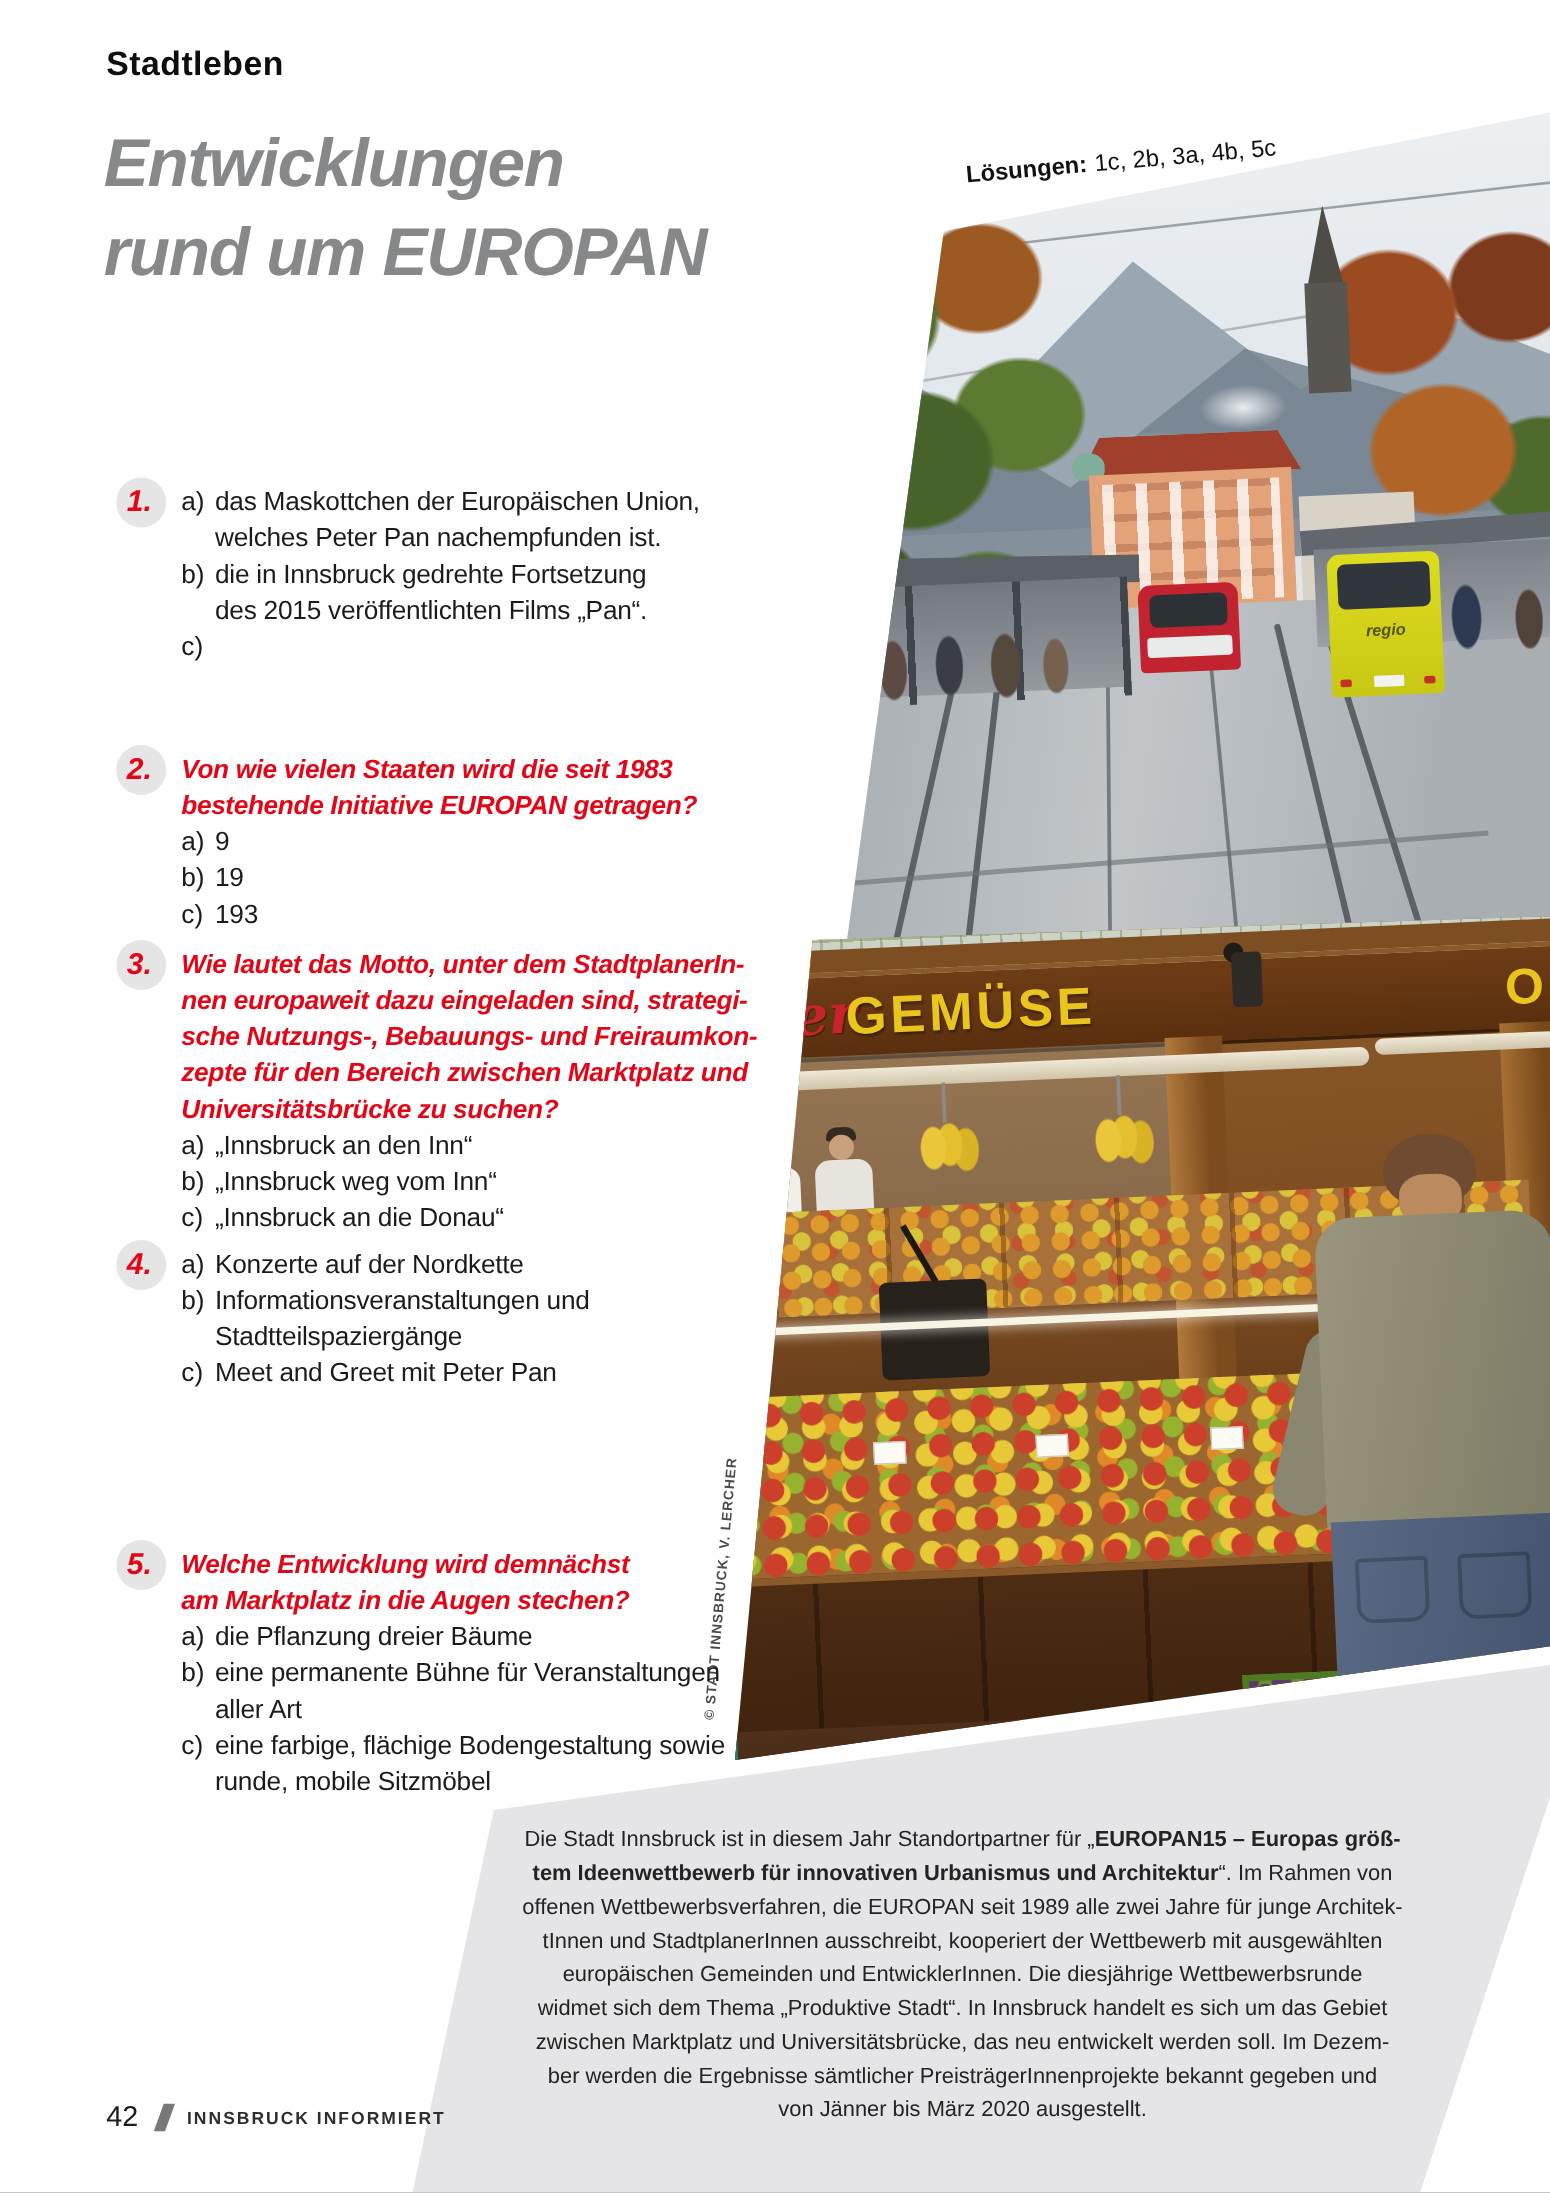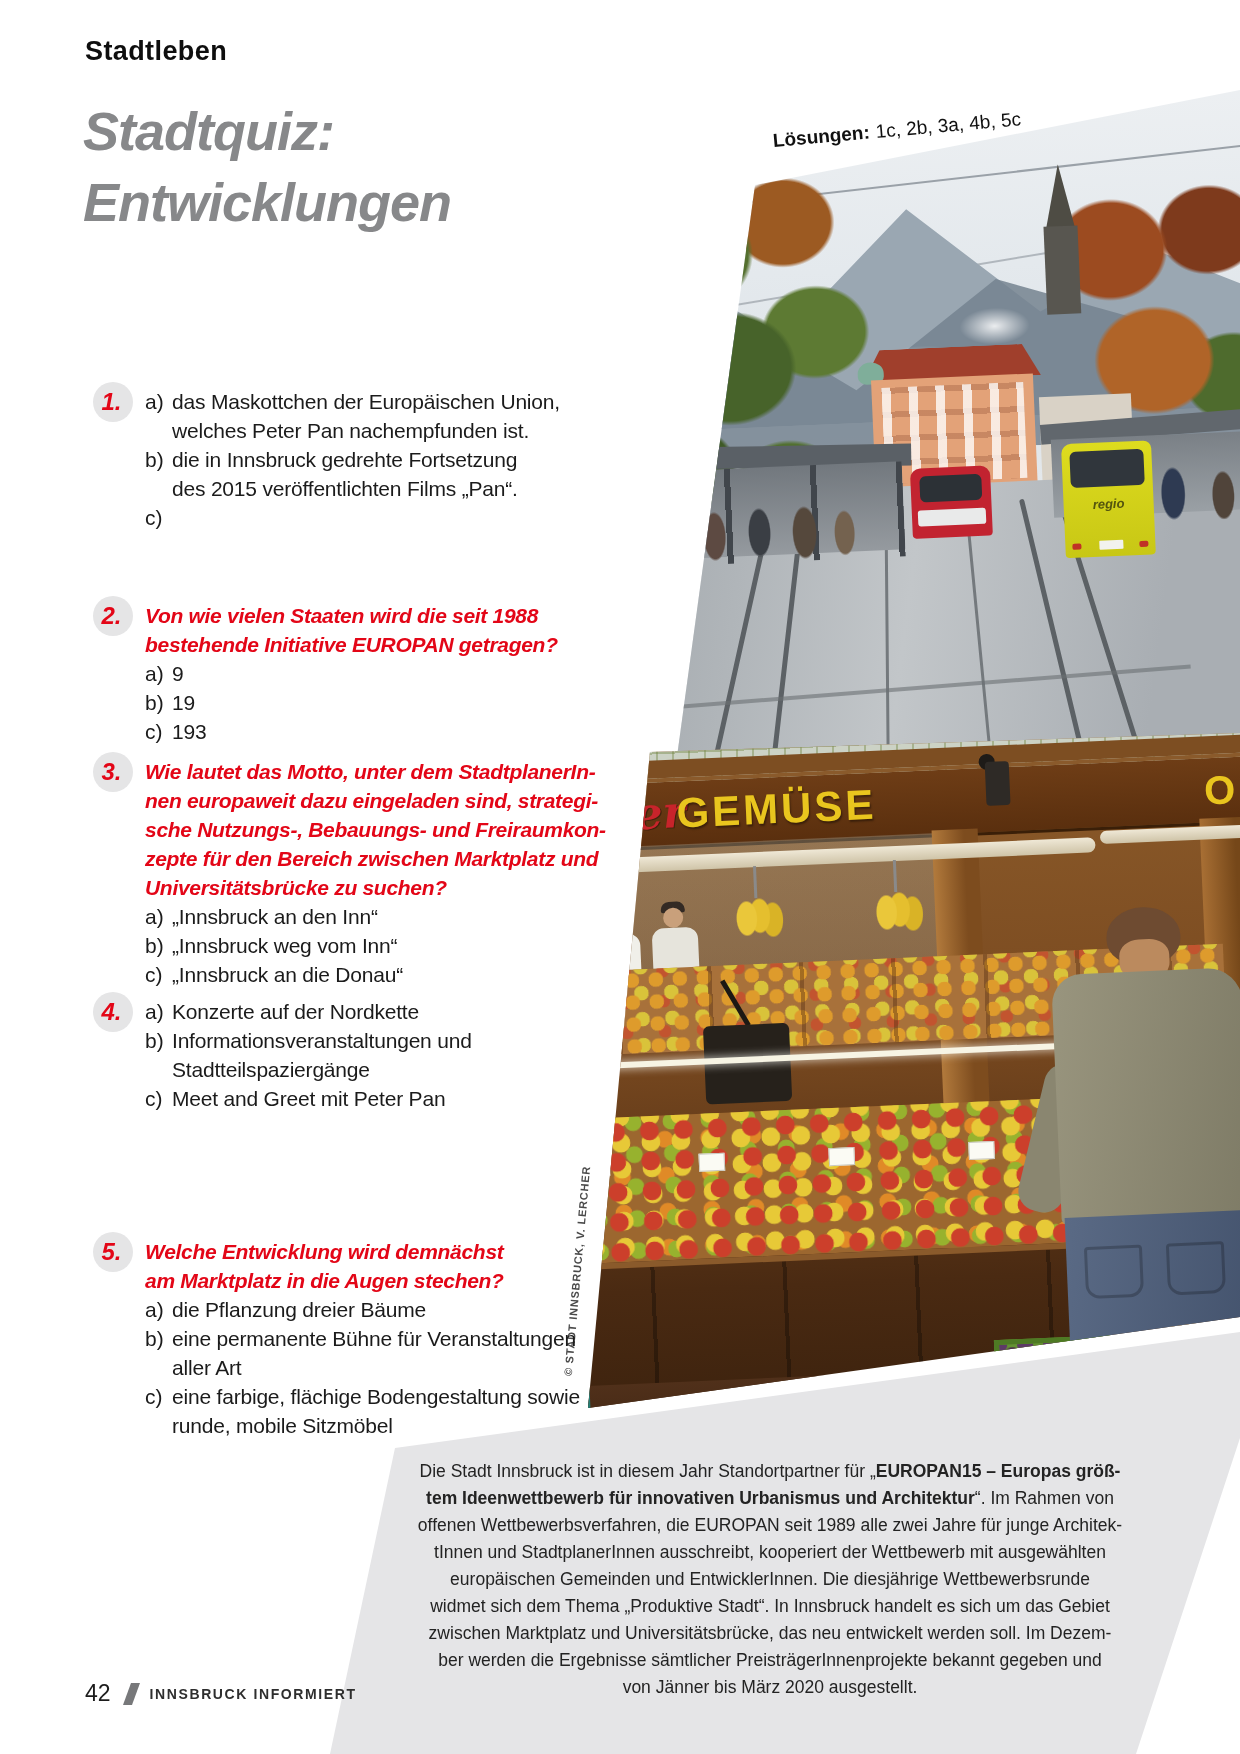--- a/index.html
+++ b/index.html
@@ -199,22 +199,22 @@
   .fmag{font-size:14px;font-weight:700;letter-spacing:1.6px;color:#2e2e2e;}
 </style>
 </head>
 <body>
 
 <div class="page">
 
   <div class="section-label">Stadtleben</div>
 
   <div class="title">
-    <div>Stadtquiz:</div>
     <div>Entwicklungen</div>
+    <div>rund um EUROPAN</div>
   </div>
 
   <div class="photo photo1">
     <div class="scene">
       <div class="sky"></div>
       <div class="wire w1"></div>
       <div class="wire w2"></div>
       <div class="mtn mtn-far"></div>
       <div class="mtn mtn-near"></div>
       <div class="clouds"></div>
@@ -339,21 +339,21 @@
             </div>
           </div>
       </div>
     </div>
 
     <div class="question" style="top: 596px;">
       <div class="q-circle">
         <span class="q-num">2.</span>
       </div>
       <div class="q-body">
-        <div class="q-text">Von wie vielen Staaten wird die seit 1988
+        <div class="q-text">Von wie vielen Staaten wird die seit 1983
 bestehende Initiative EUROPAN getragen?</div>
         <div class="q-options">
             <div class="opt">
               <span class="opt-label">a)</span>
               <span class="opt-text">9</span>
             </div>
             <div class="opt">
               <span class="opt-label">b)</span>
               <span class="opt-text">19</span>
             </div>

